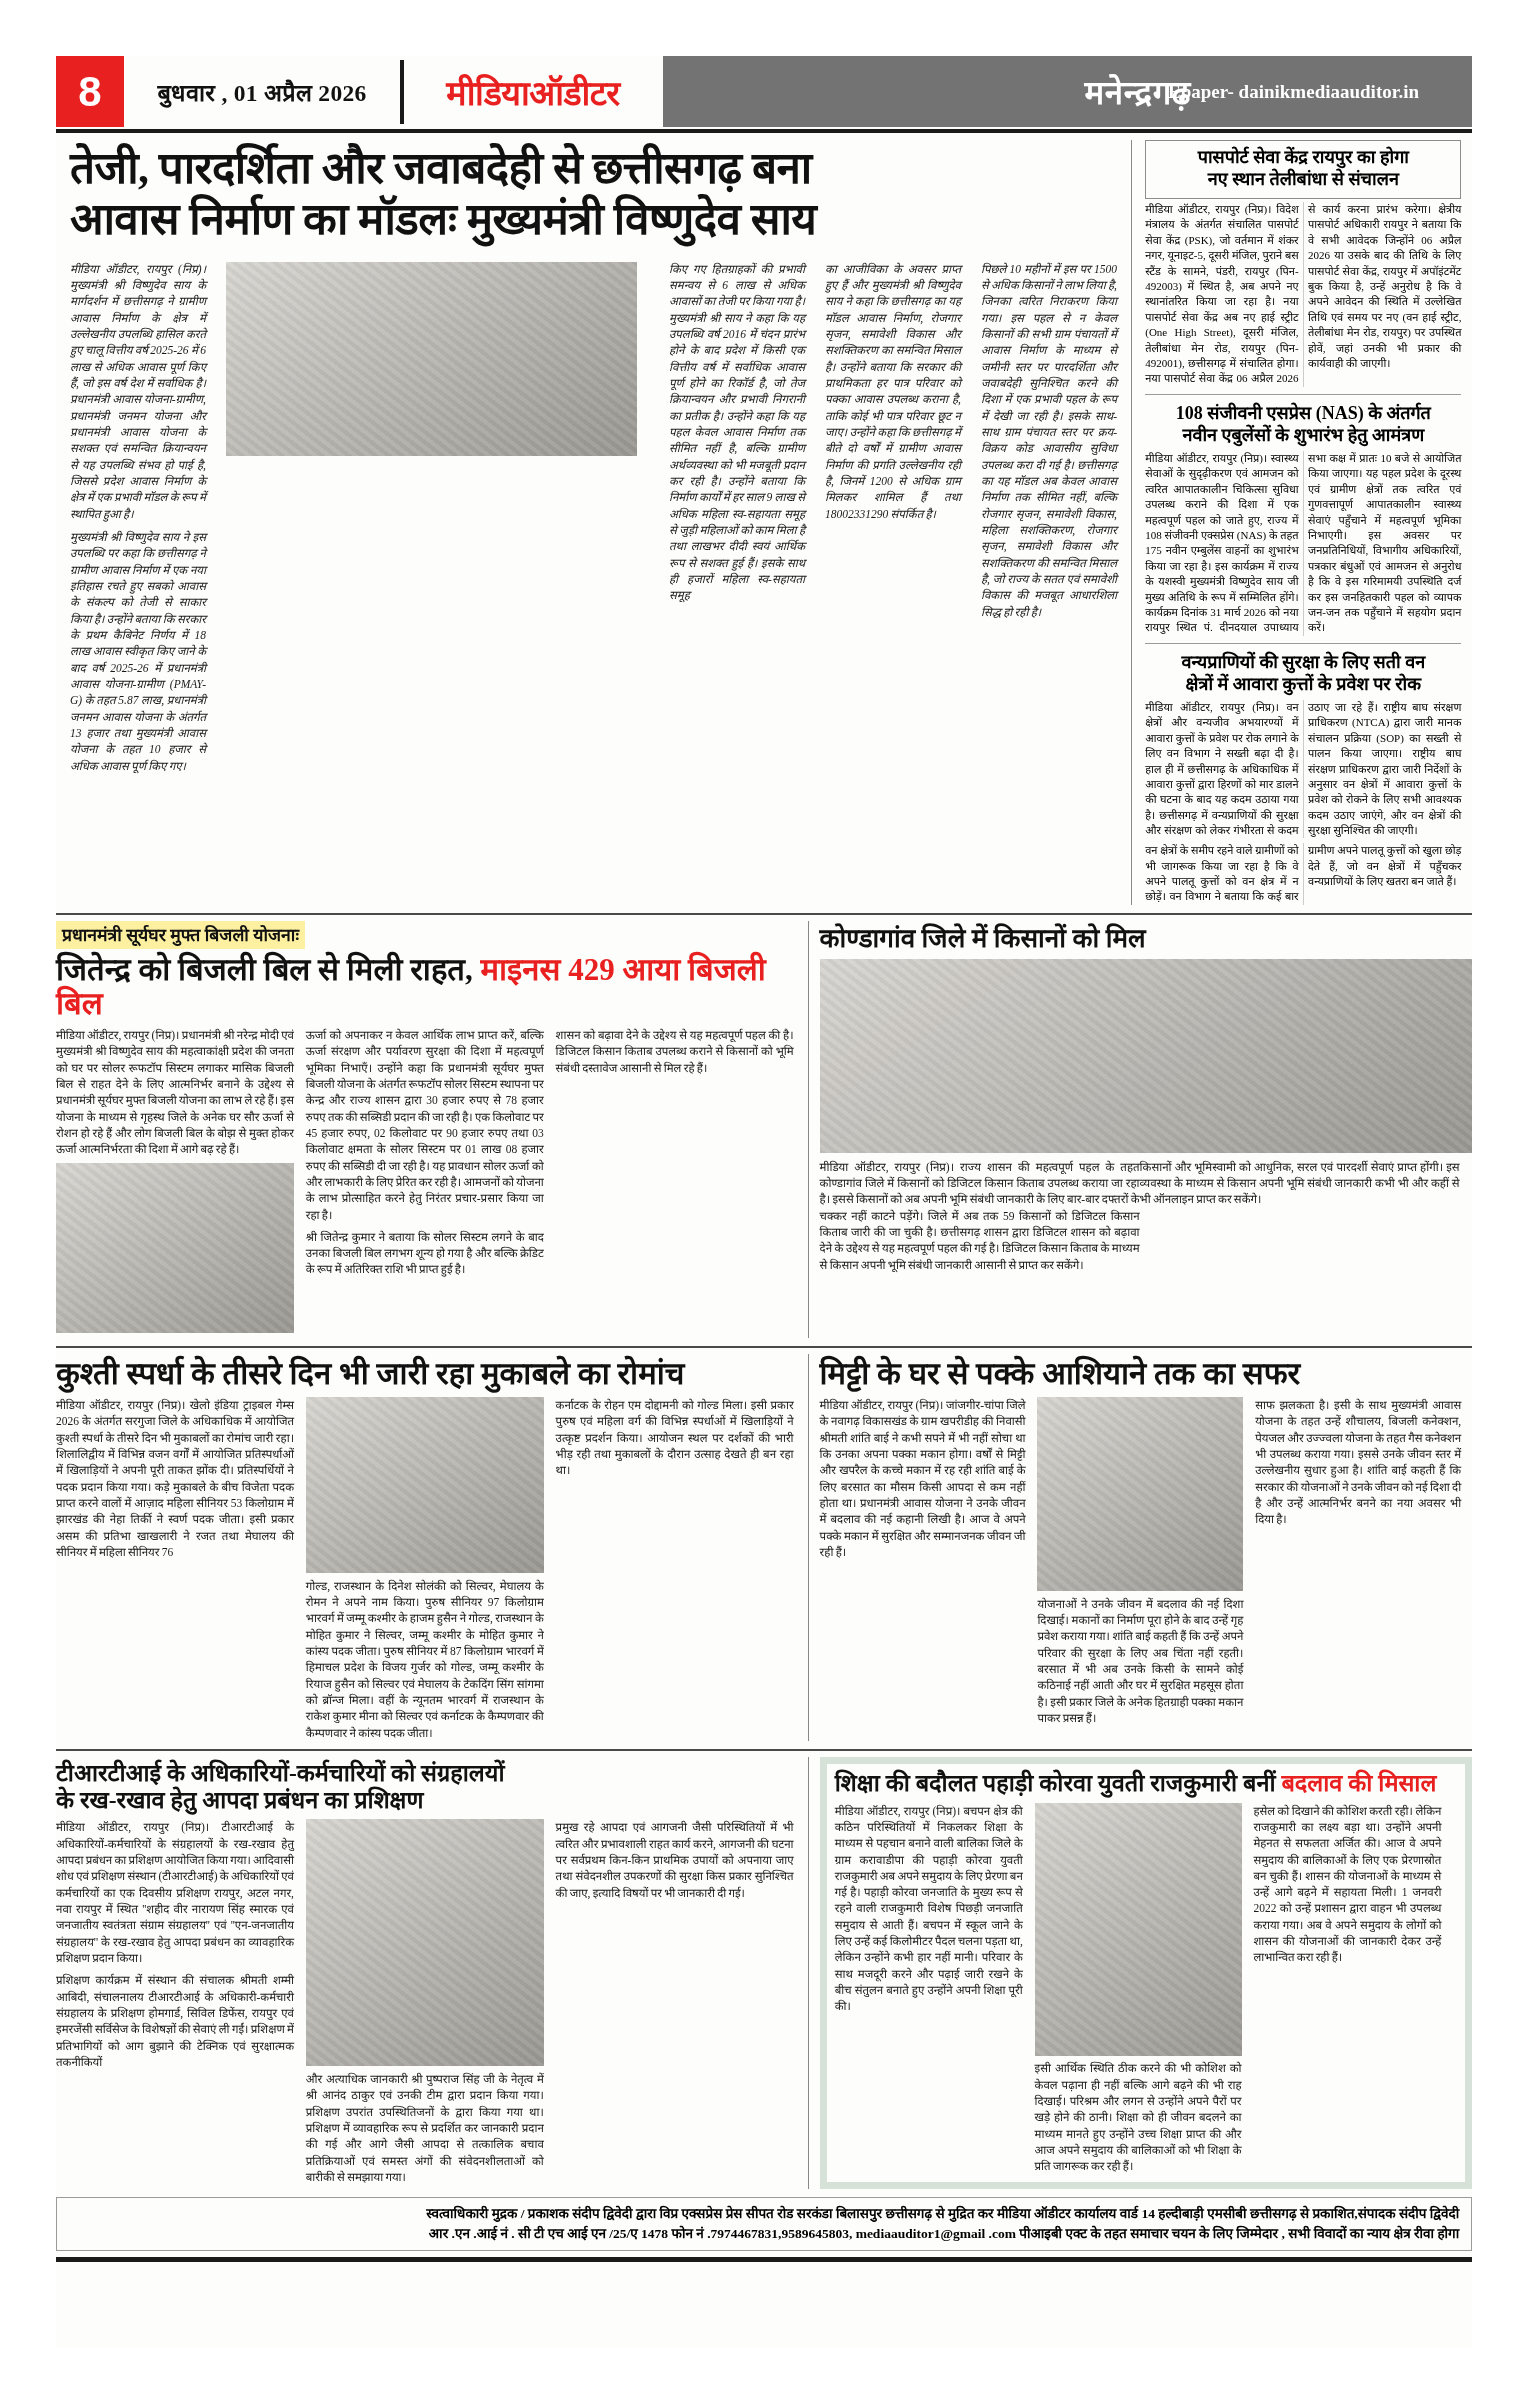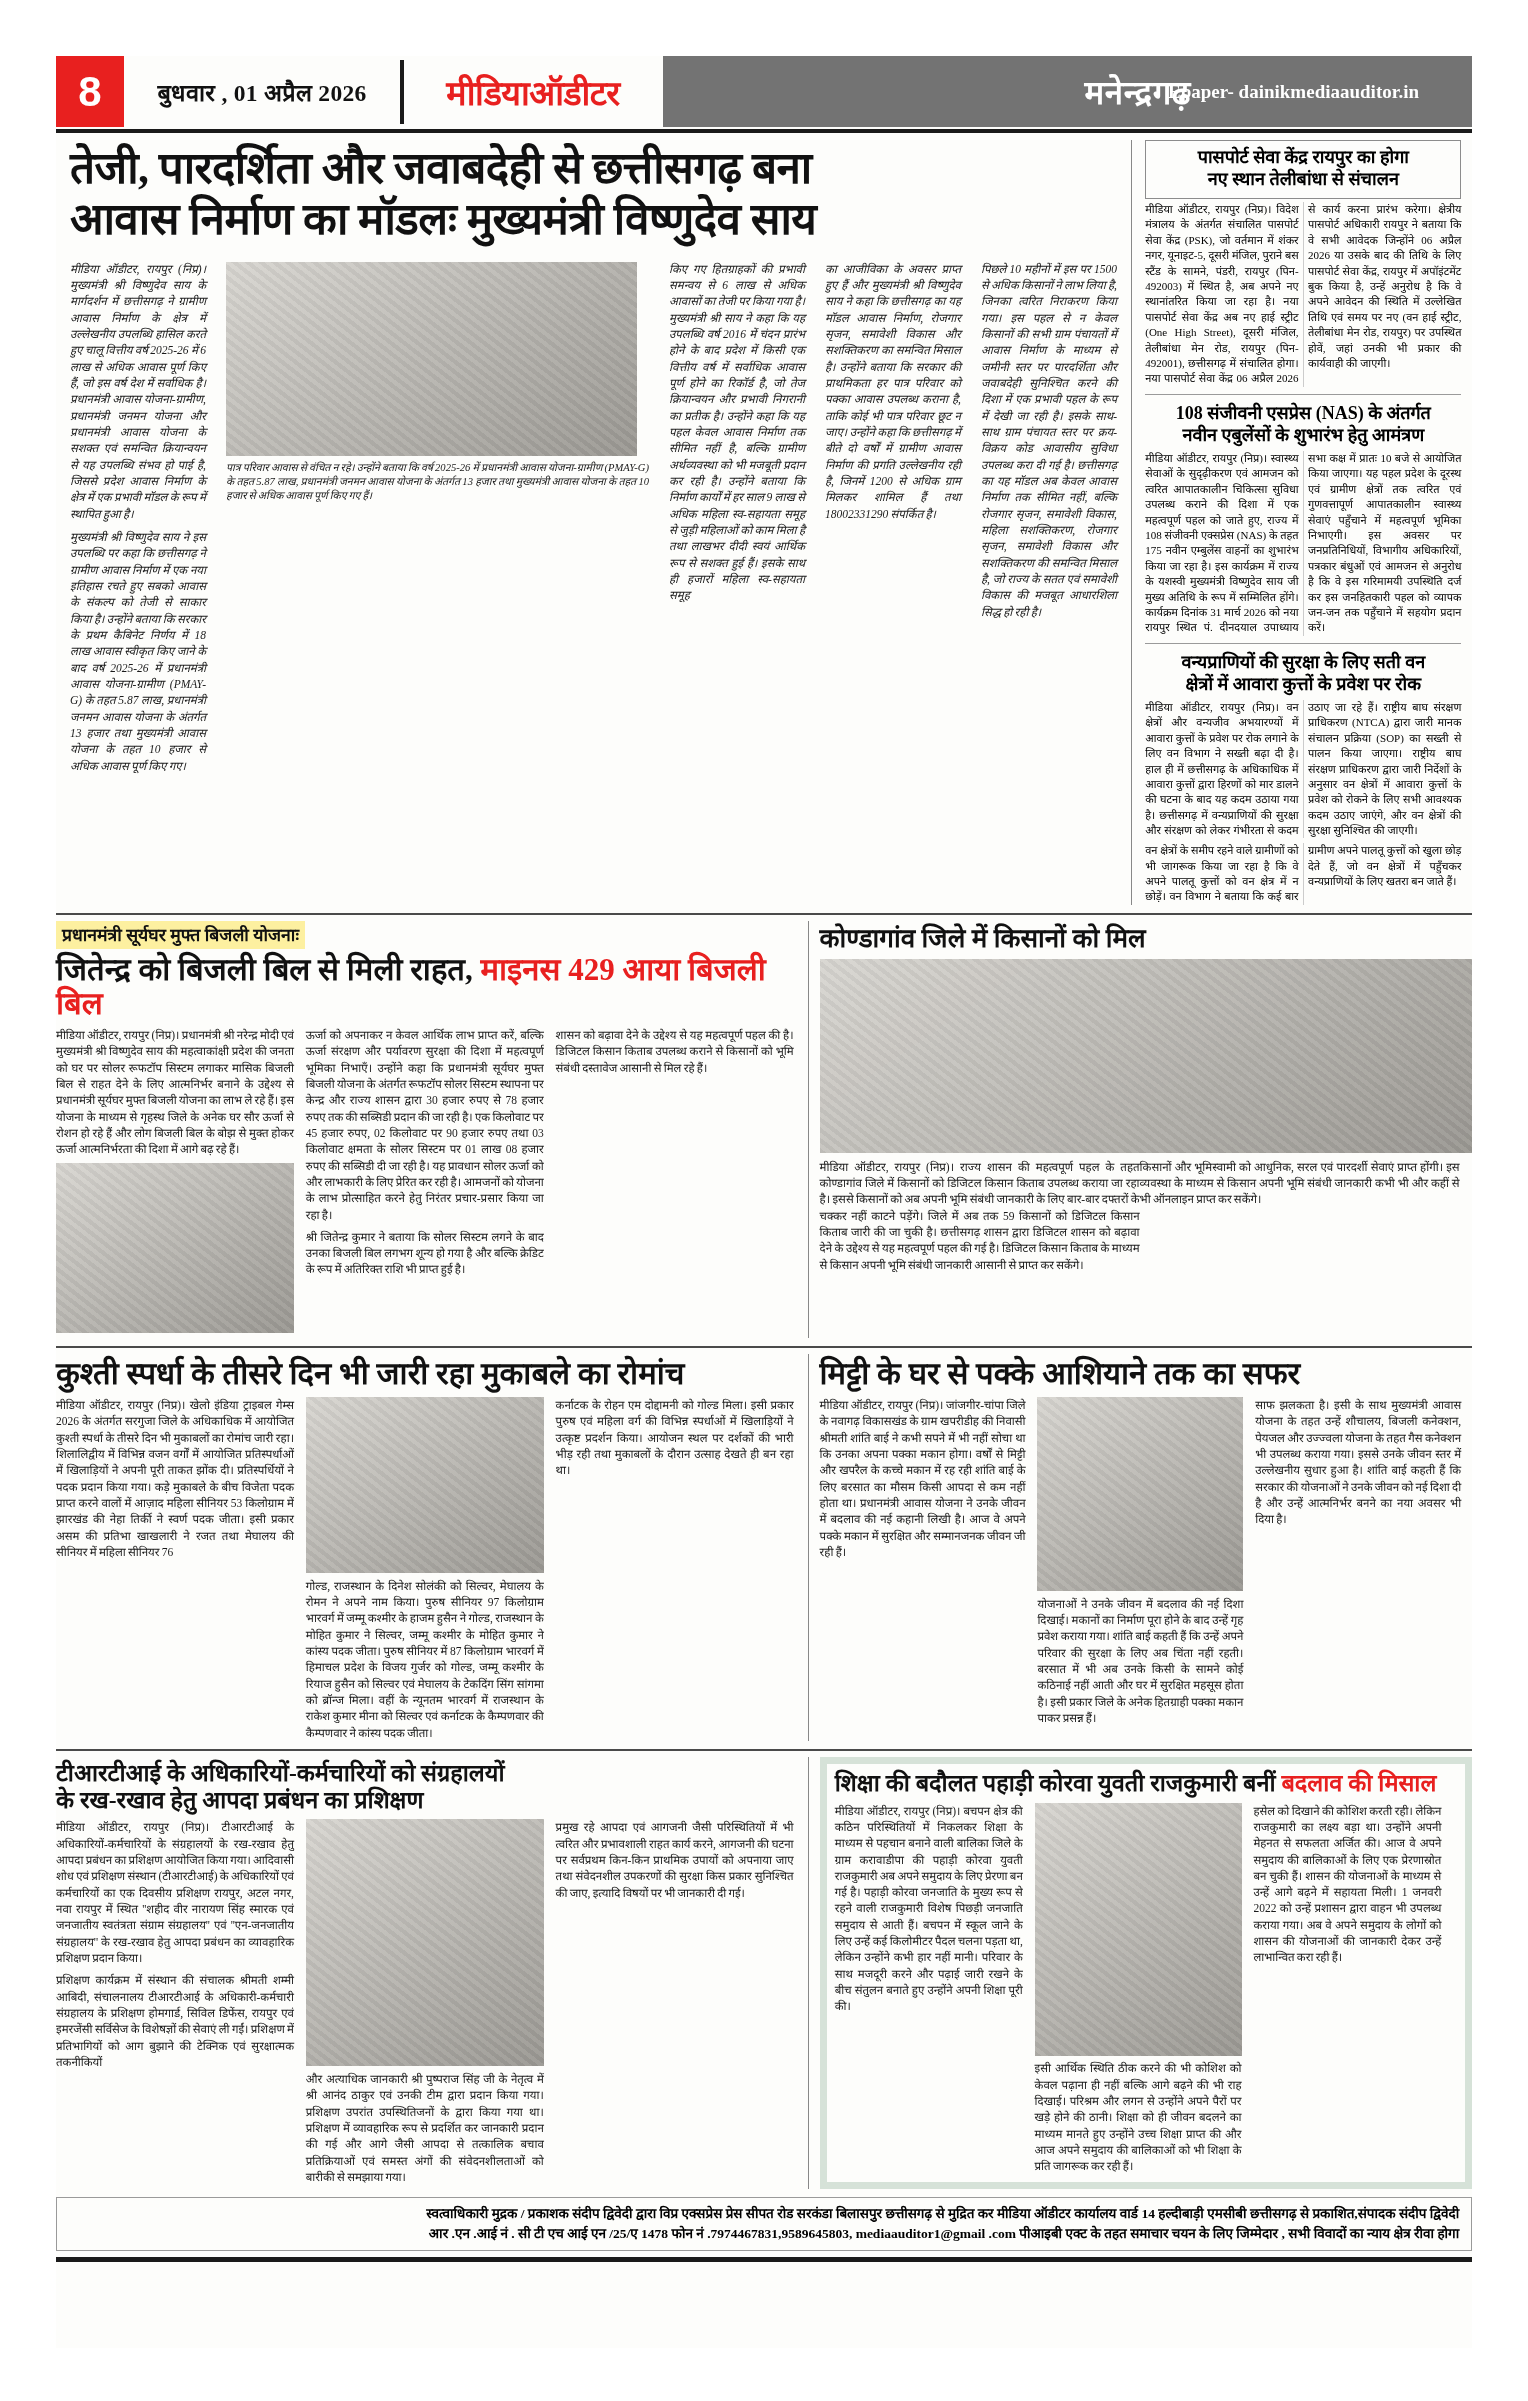--- a/index.html
+++ b/index.html
@@ -154,21 +154,20 @@
         <div>तेजी, पारदर्शिता और जवाबदेही से छत्तीसगढ़ बना</div>
         <div>आवास निर्माण का मॉडलः मुख्यमंत्री विष्णुदेव साय</div>
       </div>
       <div class="lead-cols">
         <div class="lc">
           <p class="body-col">मीडिया ऑडीटर, रायपुर (निप्र)। मुख्यमंत्री श्री विष्णुदेव साय के मार्गदर्शन में छत्तीसगढ़ ने ग्रामीण आवास निर्माण के क्षेत्र में उल्लेखनीय उपलब्धि हासिल करते हुए चालू वित्तीय वर्ष 2025-26 में 6 लाख से अधिक आवास पूर्ण किए हैं, जो इस वर्ष देश में सर्वाधिक है। प्रधानमंत्री आवास योजना-ग्रामीण, प्रधानमंत्री जनमन योजना और प्रधानमंत्री आवास योजना के सशक्त एवं समन्वित क्रियान्वयन से यह उपलब्धि संभव हो पाई है, जिससे प्रदेश आवास निर्माण के क्षेत्र में एक प्रभावी मॉडल के रूप में स्थापित हुआ है।</p>
           <p class="body-col" style="margin-top:7px">मुख्यमंत्री श्री विष्णुदेव साय ने इस उपलब्धि पर कहा कि छत्तीसगढ़ ने ग्रामीण आवास निर्माण में एक नया इतिहास रचते हुए सबको आवास के संकल्प को तेजी से साकार किया है। उन्होंने बताया कि सरकार के प्रथम कैबिनेट निर्णय में 18 लाख आवास स्वीकृत किए जाने के बाद वर्ष 2025-26 में प्रधानमंत्री आवास योजना-ग्रामीण (PMAY-G) के तहत 5.87 लाख, प्रधानमंत्री जनमन आवास योजना के अंतर्गत 13 हजार तथा मुख्यमंत्री आवास योजना के तहत 10 हजार से अधिक आवास पूर्ण किए गए।</p>
         </div>
         <div class="lc" style="width:423px">
           <div class="photo lead-photo"></div>
-          <p class="body-col photo-cap">पात्र परिवार आवास से वंचित न रहे। उन्होंने बताया कि वर्ष 2025-26 में प्रधानमंत्री आवास योजना-ग्रामीण (PMAY-G) के तहत 5.87 लाख, प्रधानमंत्री जनमन आवास योजना के अंतर्गत 13 हजार तथा मुख्यमंत्री आवास योजना के तहत 10 हजार से अधिक आवास पूर्ण किए गए हैं।</p>
         </div>
         <div class="lc">
           <p class="body-col">किए गए हितग्राहकों की प्रभावी समन्वय से 6 लाख से अधिक आवासों का तेजी पर किया गया है। मुख्यमंत्री श्री साय ने कहा कि यह उपलब्धि वर्ष 2016 में चंदन प्रारंभ होने के बाद प्रदेश में किसी एक वित्तीय वर्ष में सर्वाधिक आवास पूर्ण होने का रिकॉर्ड है, जो तेज क्रियान्वयन और प्रभावी निगरानी का प्रतीक है। उन्होंने कहा कि यह पहल केवल आवास निर्माण तक सीमित नहीं है, बल्कि ग्रामीण अर्थव्यवस्था को भी मजबूती प्रदान कर रही है। उन्होंने बताया कि निर्माण कार्यों में हर साल 9 लाख से अधिक महिला स्व-सहायता समूह से जुड़ी महिलाओं को काम मिला है तथा लाखभर दीदी स्वयं आर्थिक रूप से सशक्त हुई हैं। इसके साथ ही हजारों महिला स्व-सहायता समूह</p>
         </div>
         <div class="lc">
           <p class="body-col">का आजीविका के अवसर प्राप्त हुए हैं और मुख्यमंत्री श्री विष्णुदेव साय ने कहा कि छत्तीसगढ़ का यह मॉडल आवास निर्माण, रोजगार सृजन, समावेशी विकास और सशक्तिकरण का समन्वित मिसाल है। उन्होंने बताया कि सरकार की प्राथमिकता हर पात्र परिवार को पक्का आवास उपलब्ध कराना है, ताकि कोई भी पात्र परिवार छूट न जाए। उन्होंने कहा कि छत्तीसगढ़ में बीते दो वर्षों में ग्रामीण आवास निर्माण की प्रगति उल्लेखनीय रही है, जिनमें 1200 से अधिक ग्राम मिलकर शामिल हैं तथा 18002331290 संपर्कित है।</p>
         </div>
         <div class="lc">
           <p class="body-col">पिछले 10 महीनों में इस पर 1500 से अधिक किसानों ने लाभ लिया है, जिनका त्वरित निराकरण किया गया। इस पहल से न केवल किसानों की सभी ग्राम पंचायतों में आवास निर्माण के माध्यम से जमीनी स्तर पर पारदर्शिता और जवाबदेही सुनिश्चित करने की दिशा में एक प्रभावी पहल के रूप में देखी जा रही है। इसके साथ-साथ ग्राम पंचायत स्तर पर क्रय-विक्रय कोड आवासीय सुविधा उपलब्ध करा दी गई है। छत्तीसगढ़ का यह मॉडल अब केवल आवास निर्माण तक सीमित नहीं, बल्कि रोजगार सृजन, समावेशी विकास, महिला सशक्तिकरण, रोजगार सृजन, समावेशी विकास और सशक्तिकरण की समन्वित मिसाल है, जो राज्य के सतत एवं समावेशी विकास की मजबूत आधारशिला सिद्ध हो रही है।</p>
         </div>

